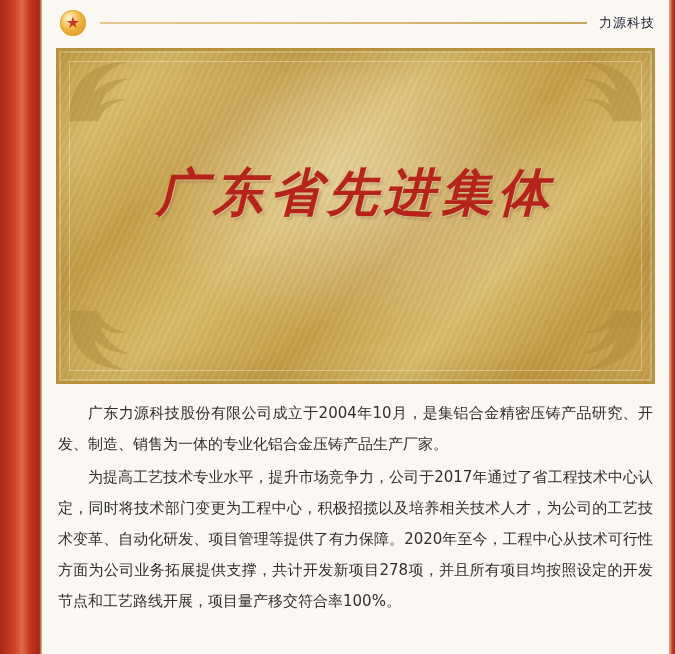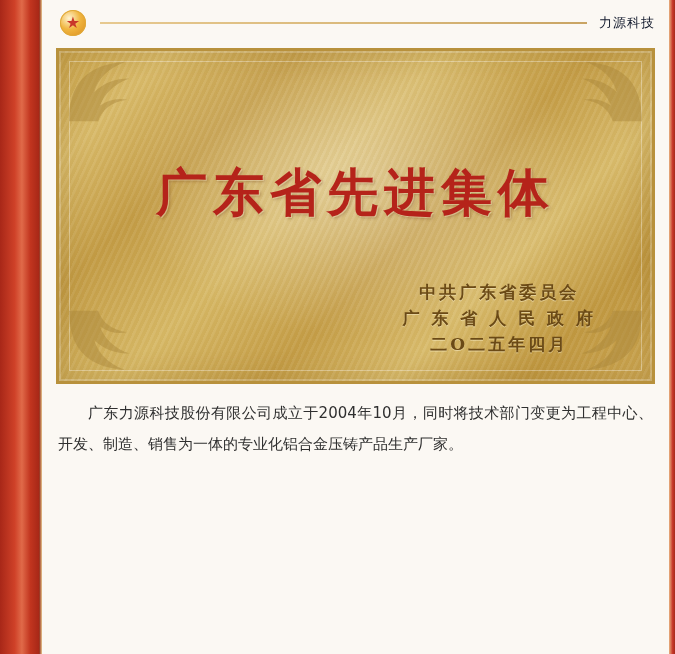--- a/index.html
+++ b/index.html
@@ -136,20 +136,21 @@
     position: absolute;
     left: 0; right: 0;
     top: 108px;
     text-align: center;
     font-family: "DejaVu Serif", "Liberation Serif", serif;
     font-weight: bold;
     font-size: 51px;
     letter-spacing: 6px;
     color: #b5231a;
     text-shadow: 1px 1px 0 rgba(255,240,200,0.45), 2px 2px 3px rgba(90,40,10,0.28);
+    font-style: italic;
   }
   .plaque-signature {
     position: absolute;
     right: 56px;
     top: 228px;
     text-align: center;
     font-family: "DejaVu Serif", "Liberation Serif", serif;
     color: #6b4a16;
   }
   .plaque-signature div {
@@ -219,26 +220,22 @@
         <div class="corner br">
           <svg viewBox="0 0 80 72">
             <path d="M4 66 C4 30 20 8 62 5 C44 12 34 22 30 36 C40 26 52 22 66 22 C50 28 40 38 36 50 C44 44 54 42 64 44 C48 46 38 54 34 66 Z" fill="#a9863a"></path>
             <circle cx="20" cy="55" r="4" fill="#a9863a"></circle>
             <circle cx="30" cy="62" r="3" fill="#a9863a"></circle>
           </svg>
         </div>
 
         <div class="plaque-title">广东省先进集体</div>
 
-        <div class="plaque-signature">
-          <div>中共广东省委员会</div>
-          <div>广 东 省 人 民 政 府</div>
-          <div>二O二五年四月</div>
-        </div>
       </div>
     </div>
 
     <div class="body-text">
-      <p>广东力源科技股份有限公司成立于2004年10月，同时将技术部门变更为工程中心、开发、制造、销售为一体的专业化铝合金压铸产品生产厂家。</p>
+      <p>广东力源科技股份有限公司成立于2004年10月，是集铝合金精密压铸产品研究、开发、制造、销售为一体的专业化铝合金压铸产品生产厂家。</p>
+      <p>为提高工艺技术专业水平，提升市场竞争力，公司于2017年通过了省工程技术中心认定，同时将技术部门变更为工程中心，积极招揽以及培养相关技术人才，为公司的工艺技术变革、自动化研发、项目管理等提供了有力保障。2020年至今，工程中心从技术可行性方面为公司业务拓展提供支撑，共计开发新项目278项，并且所有项目均按照设定的开发节点和工艺路线开展，项目量产移交符合率100%。</p>
     </div>
 
   </div>
 </div>
 
 </body></html>

